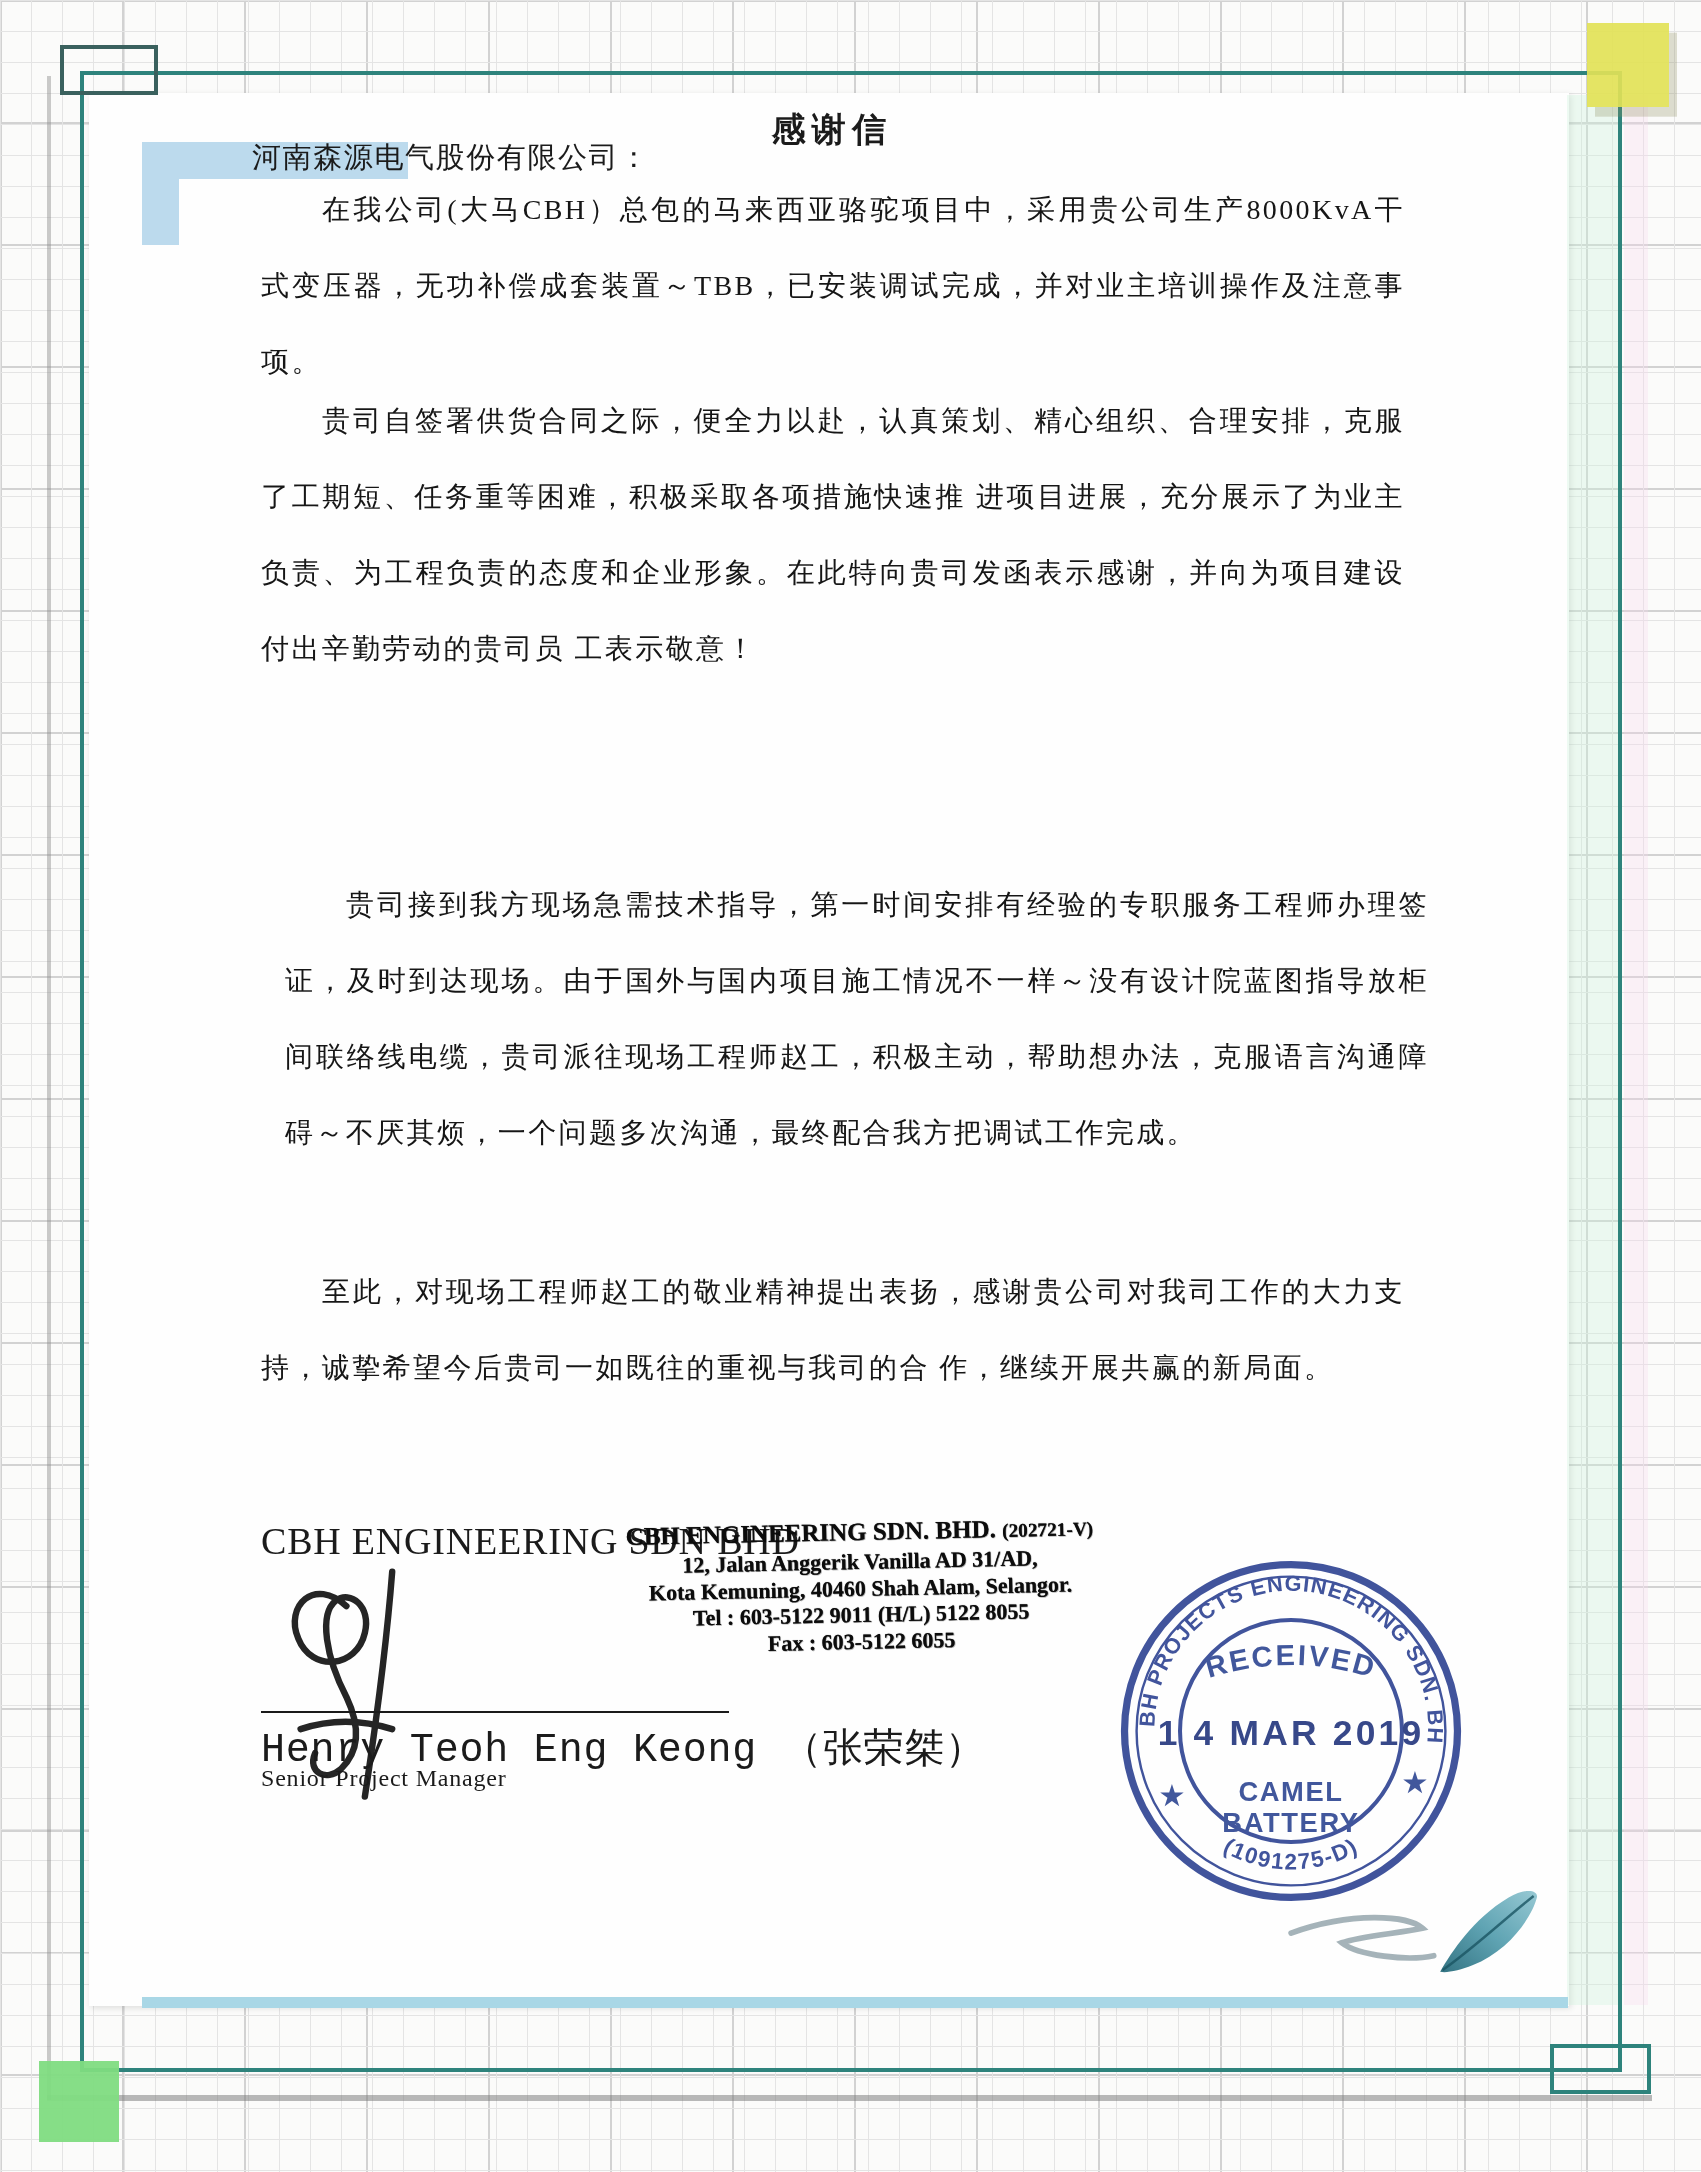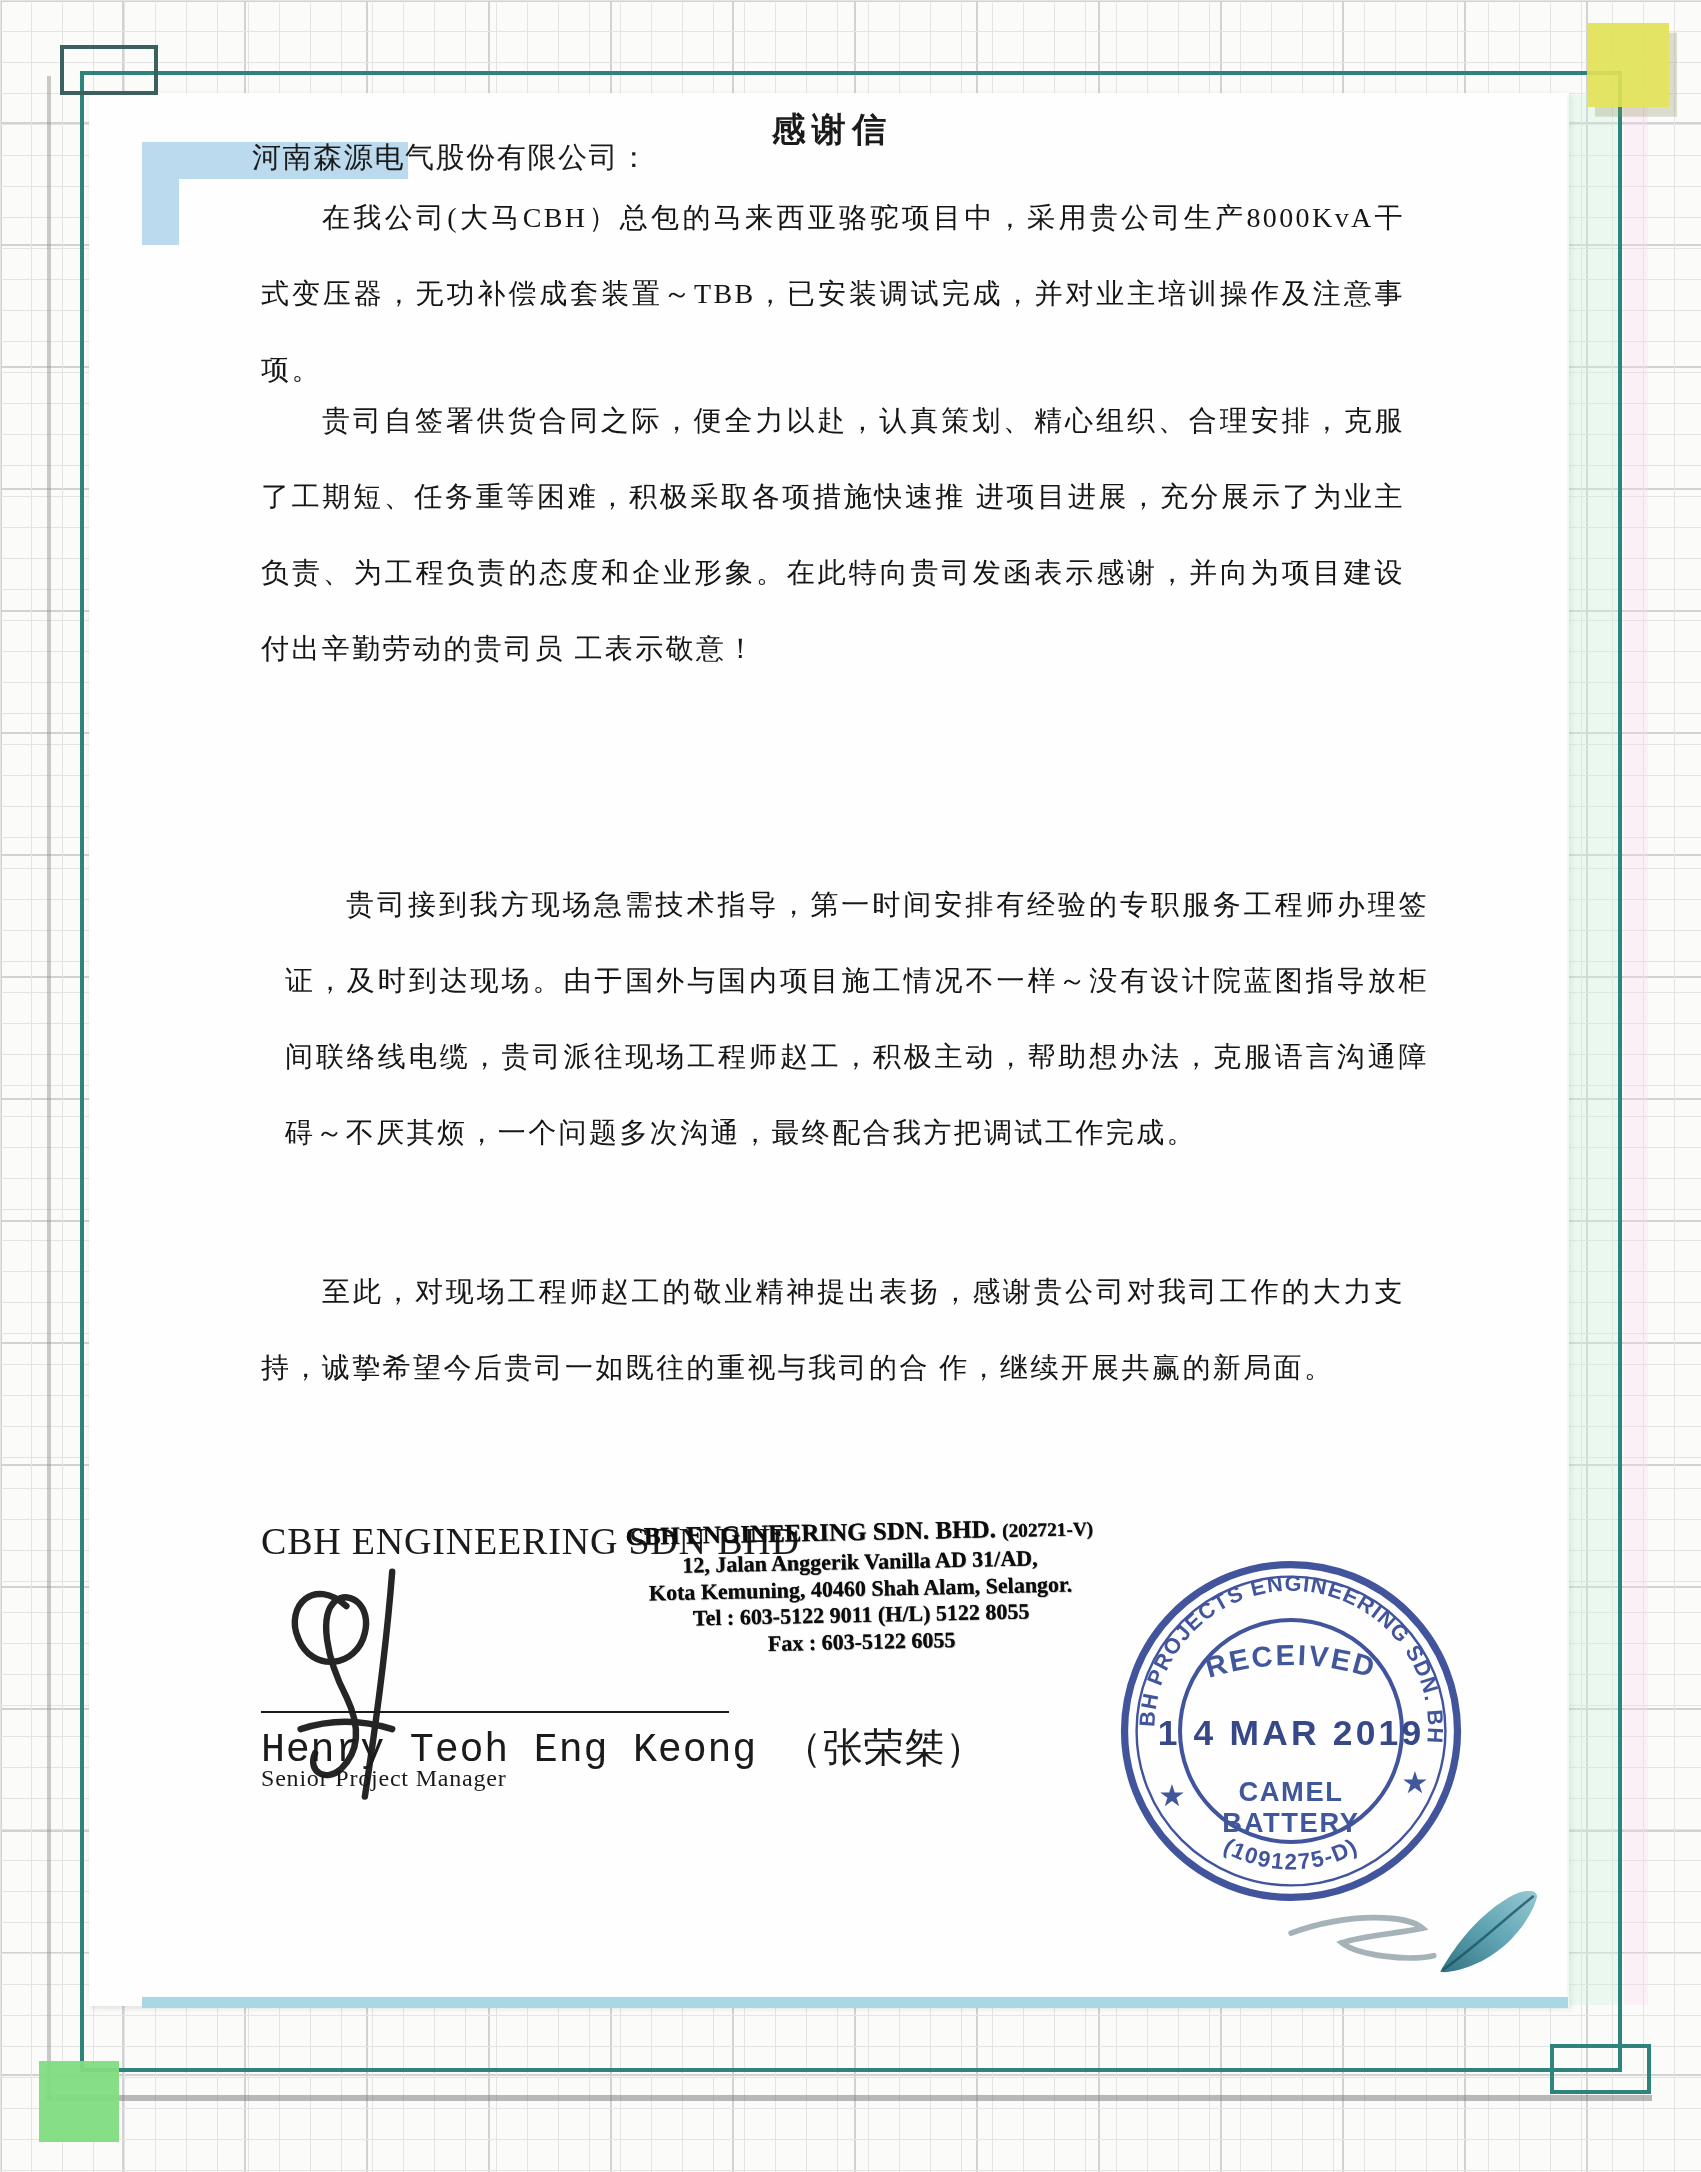--- a/index.html
+++ b/index.html
@@ -35,21 +35,21 @@
   .sq-yellow{left:1587px;top:22.5px;width:82px;height:84px;background:rgba(226,226,87,.92);box-shadow:8px 9.7px 0 rgba(140,140,95,.28);}
   .sq-green{left:39px;top:2061px;width:80px;height:81px;background:rgba(127,220,129,.95);}
   .lblue-h{left:142px;top:142px;width:266px;height:37px;background:#bcdaed;}
   .lblue-v{left:142px;top:142px;width:37px;height:103px;background:#bcdaed;}
   .strip-blue{left:142px;top:1997px;width:1426px;height:10.5px;background:#a9d7e6;}
 
   
   .title{left:261px;top:108px;width:1142px;text-align:center;font-size:34px;line-height:43px;font-weight:600;letter-spacing:6.4px;}
   .addressee{left:252px;top:138px;width:1142px;font-size:29px;line-height:39px;letter-spacing:1.6px;}
   .para{left:261px;width:1144px;font-size:28px;line-height:76px;letter-spacing:2.4px;text-align:justify;text-indent:61px;color:#161616;}
-  .p1{top:180px;}
+  .p1{top:172px;}
   .p2{top:383px;}
   .p3{top:867px;margin-left:24px;}
   .p4{top:1254px;}
 
   
   .company-line{left:261px;top:1519px;font-size:38px;letter-spacing:0.8px;}
   .sig-line{left:261px;top:1711px;width:468px;height:2.4px;background:#1a1a1a;}
   .signer-name{left:261px;top:1720px;font-size:40px;letter-spacing:0.8px;font-family:Liberation Mono, monospace;}
   .signer-title{left:261px;top:1765px;font-size:24px;letter-spacing:0.8px;}
 

